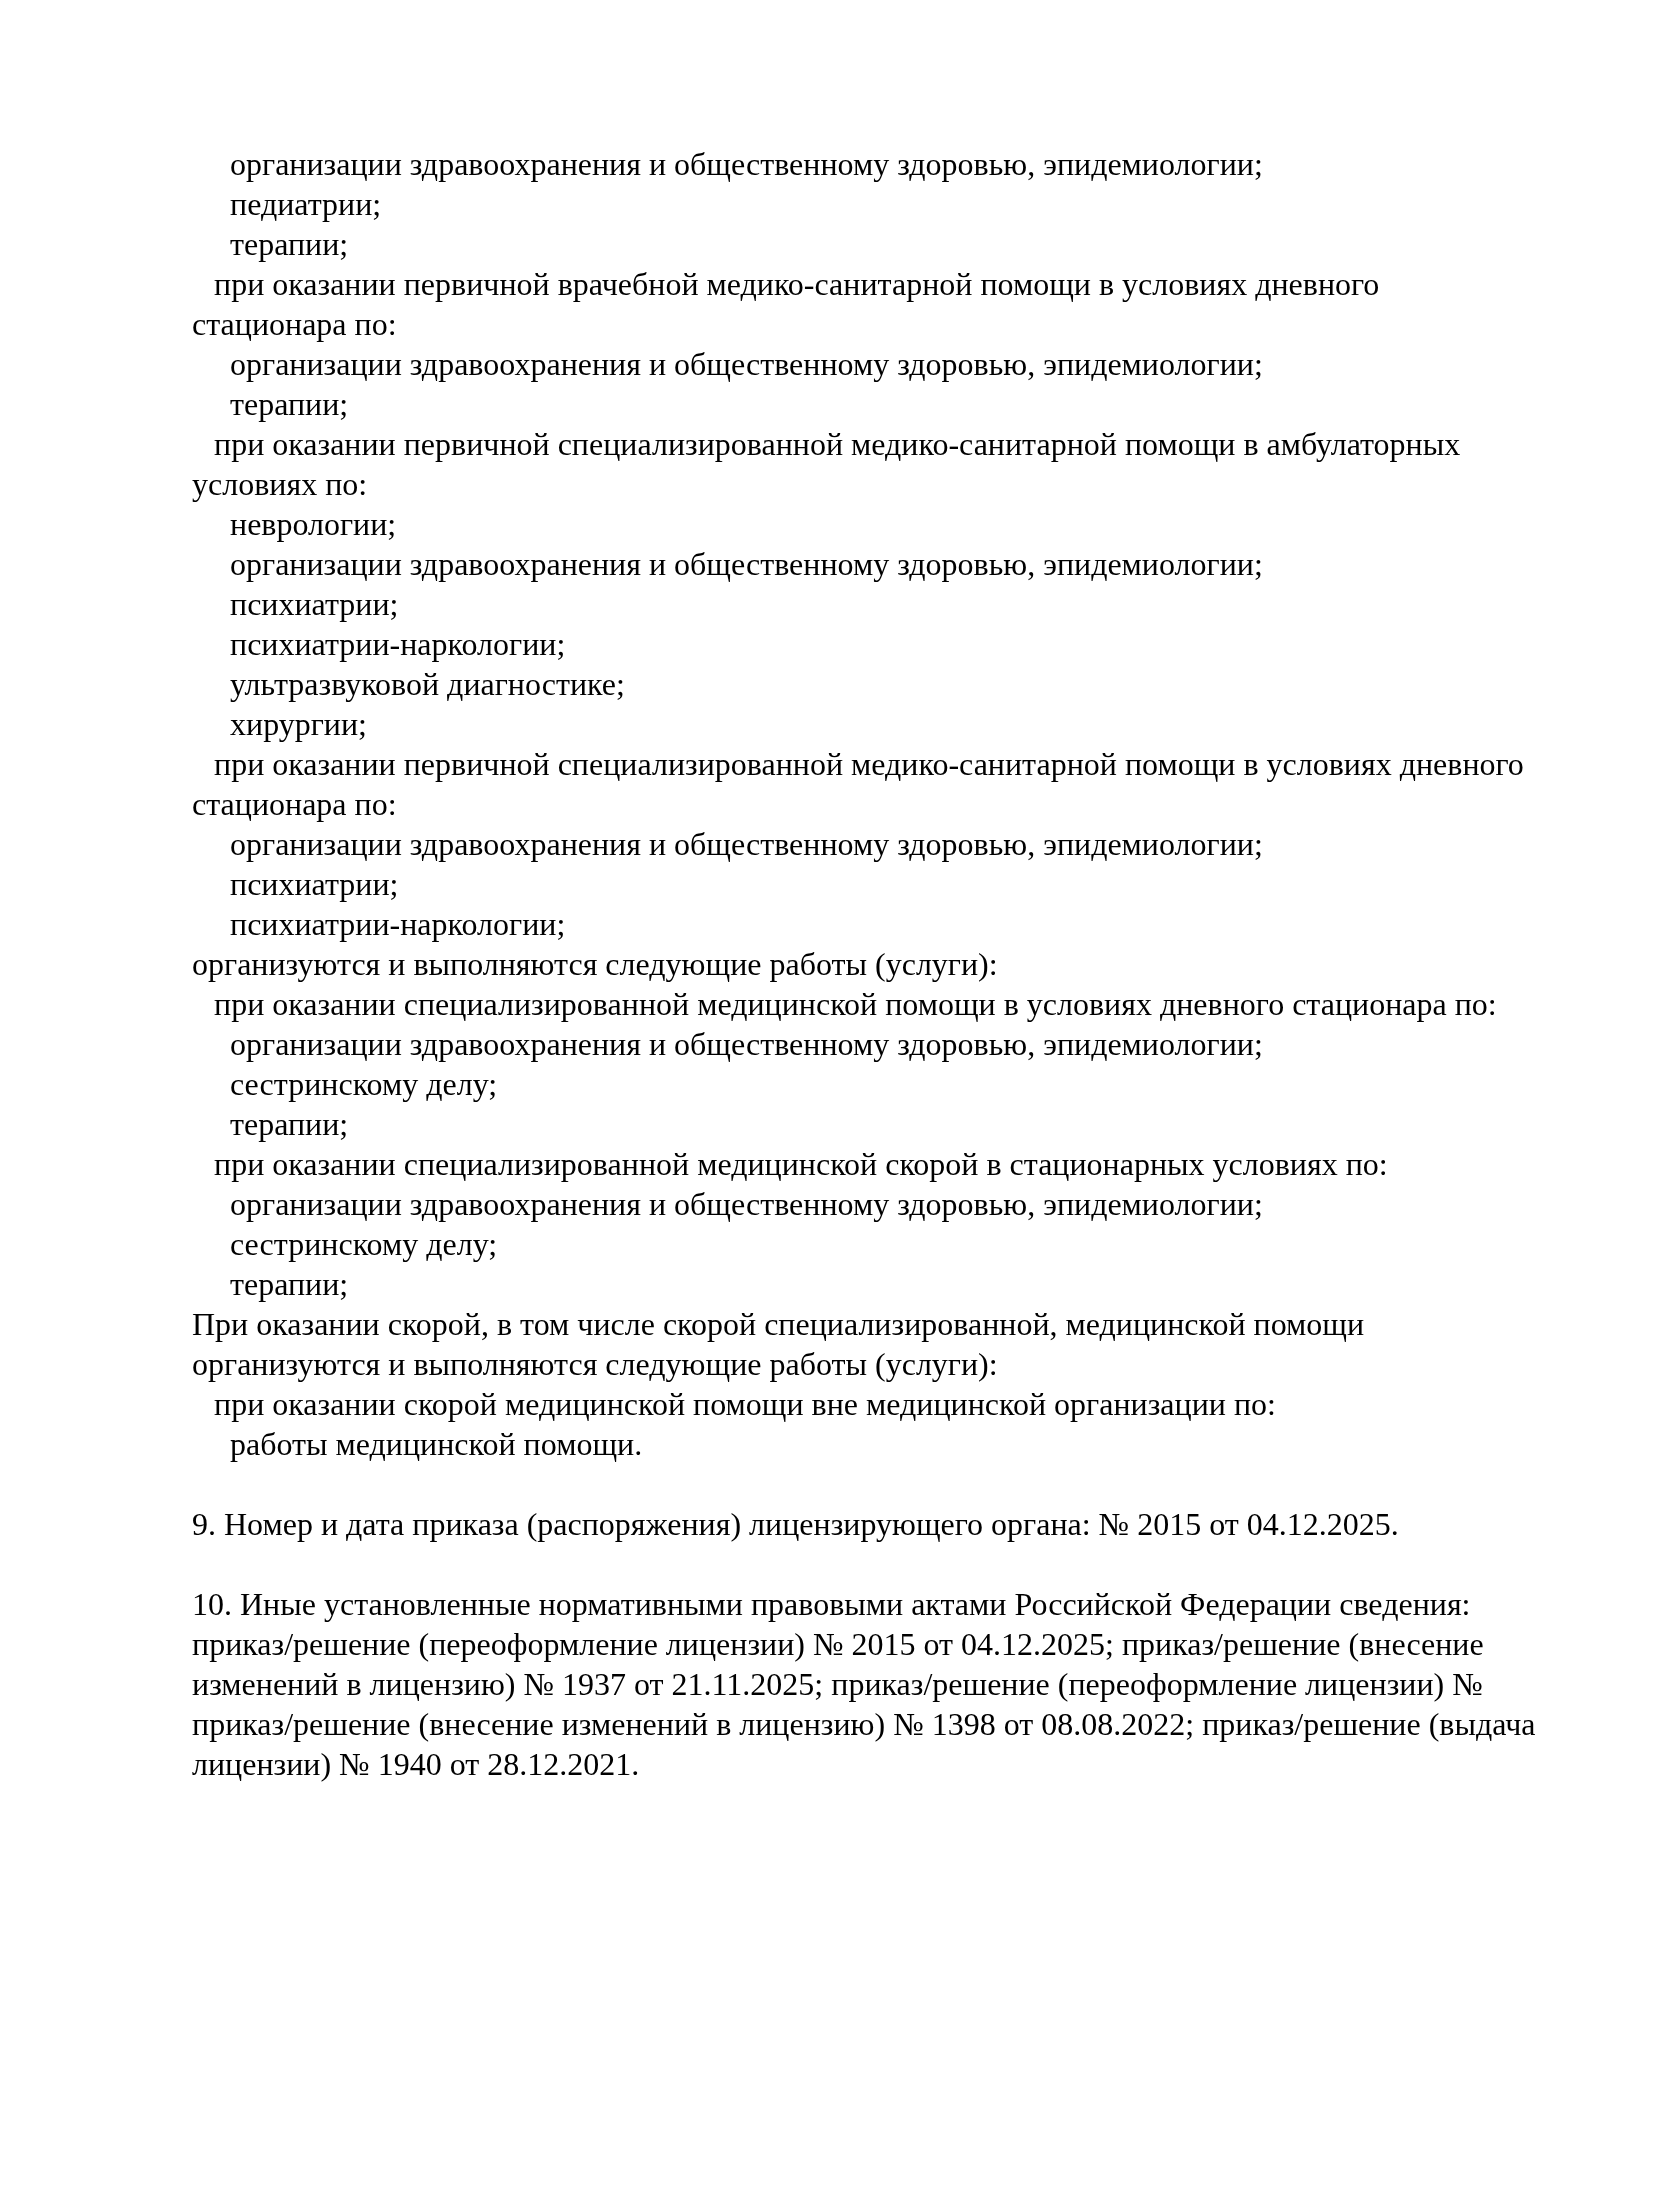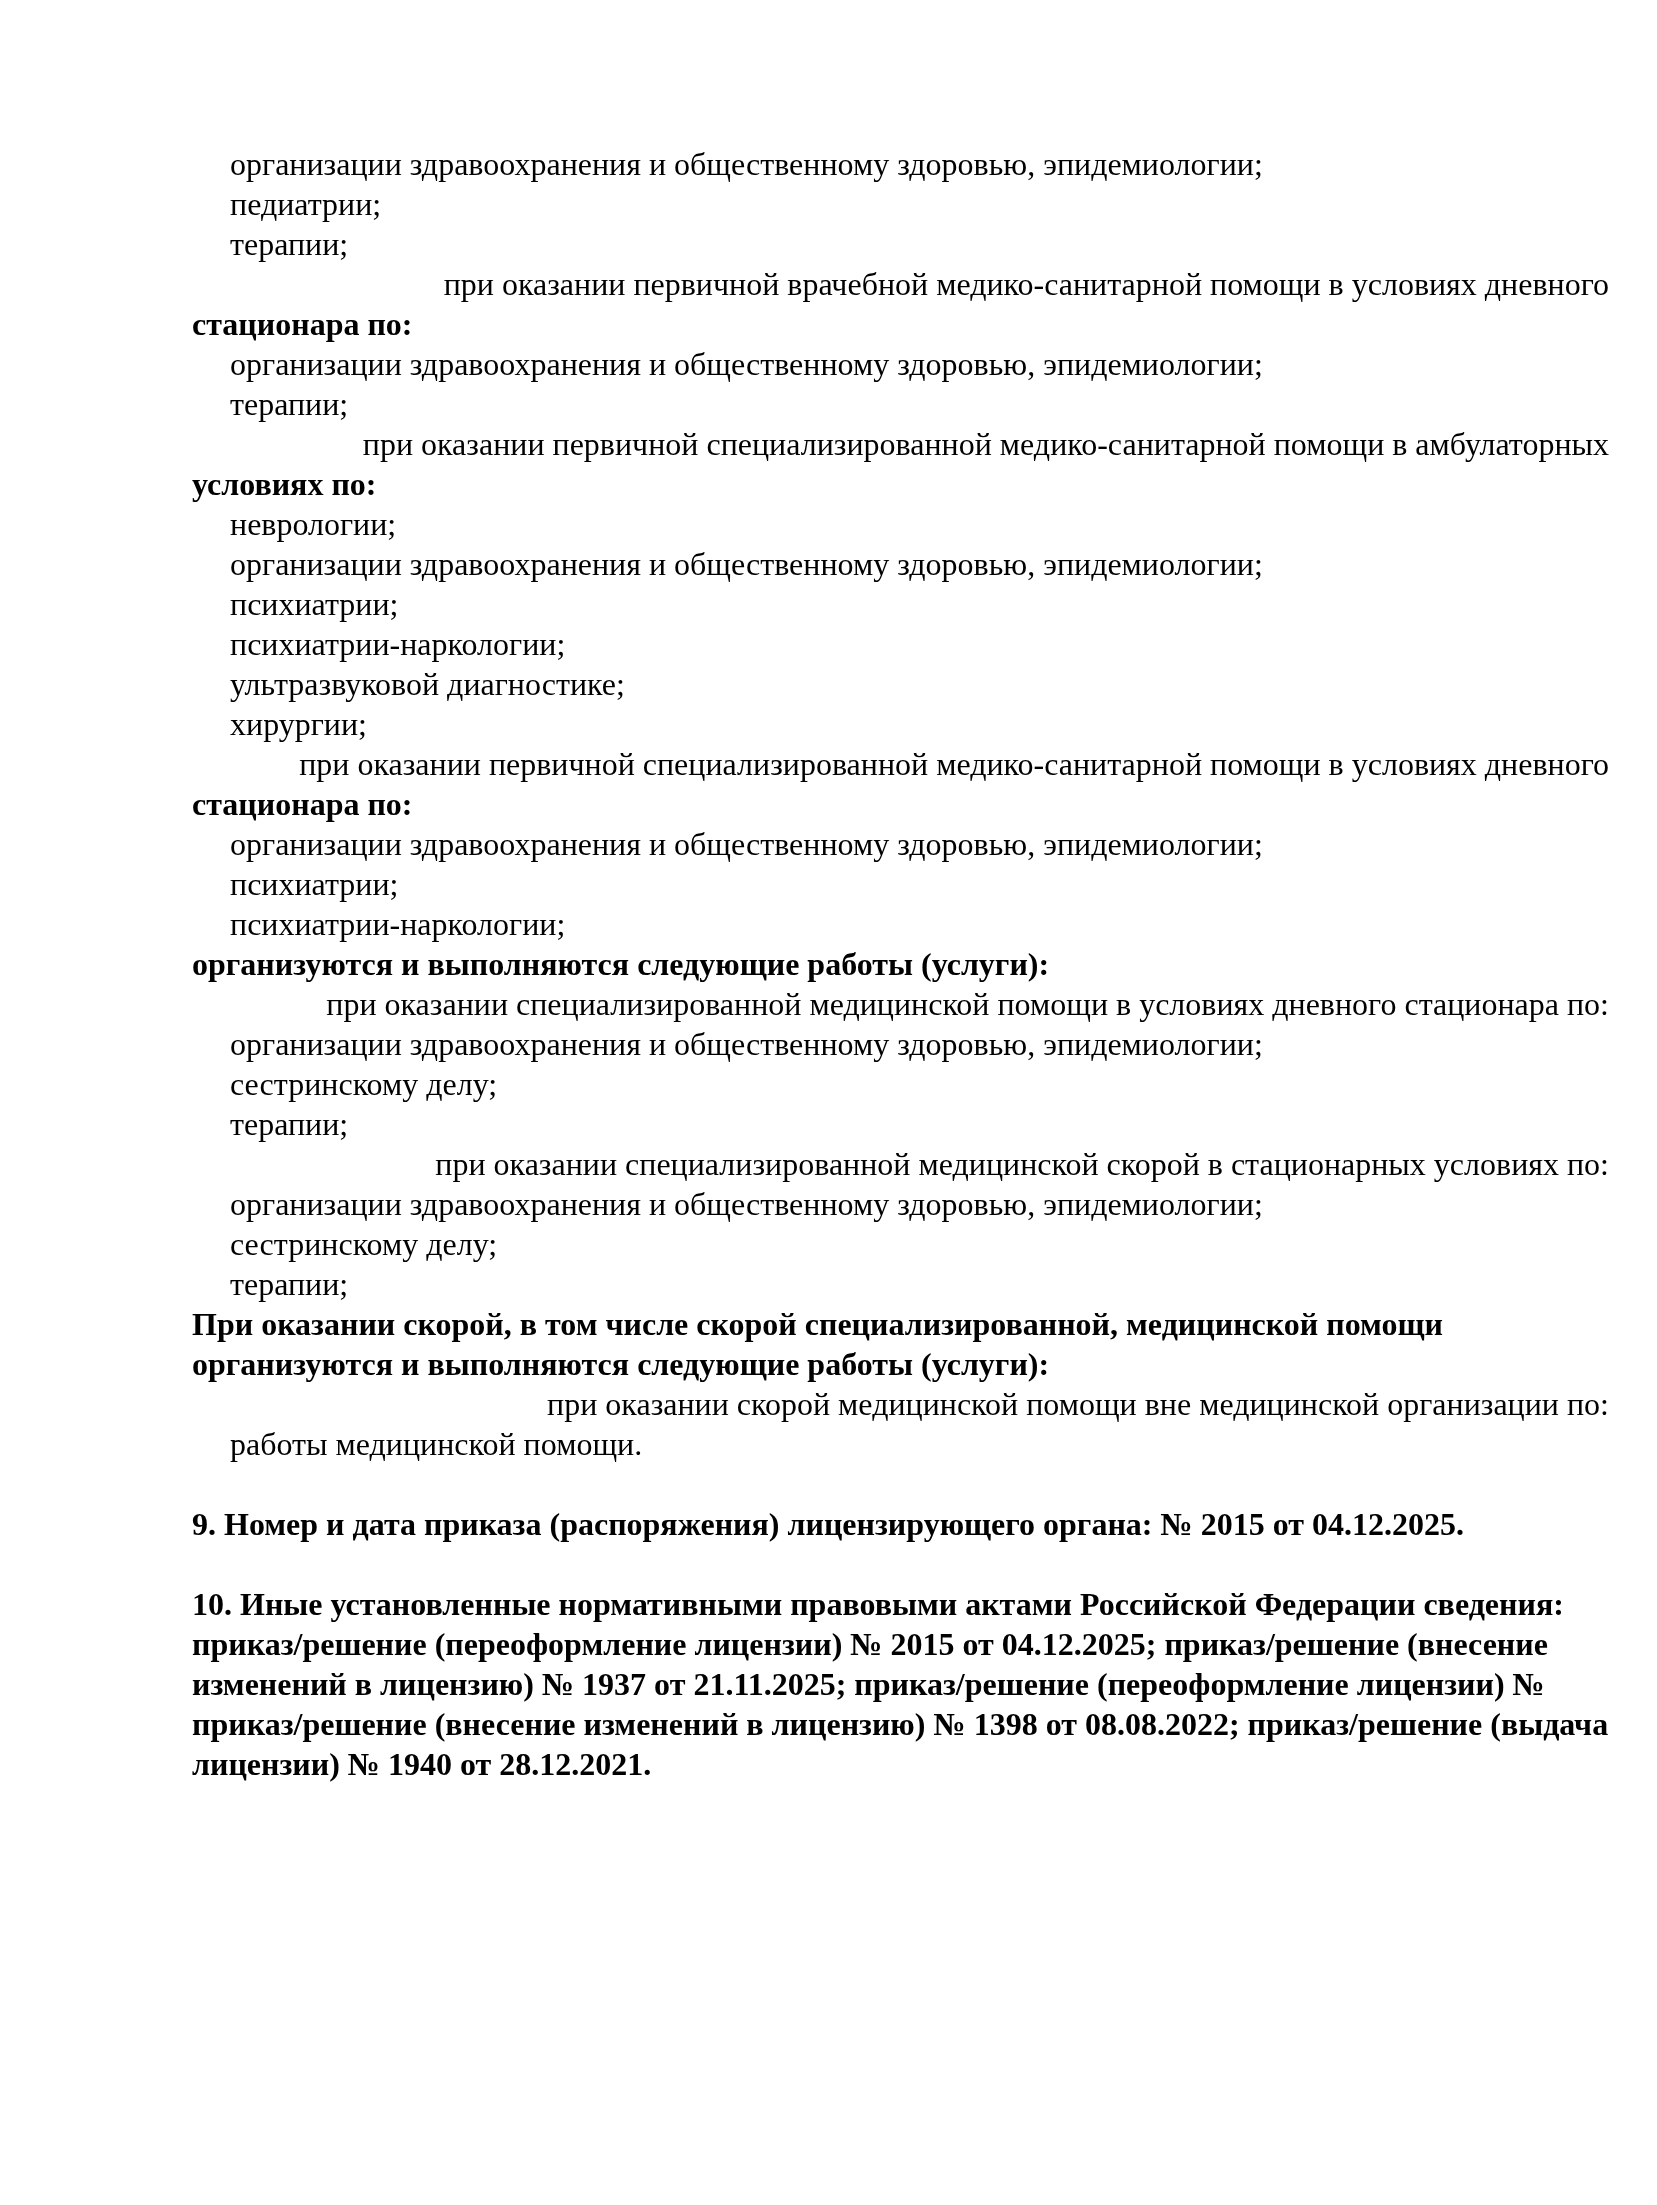--- a/index.html
+++ b/index.html
@@ -22,22 +22,22 @@
     top: 144px;
     width: 1417px;
   }
   .line {
     height: 40px;
     line-height: 40px;
     font-size: 32px;
     white-space: pre;
     letter-spacing: 0;
   }
-  .indent-0 { padding-left: 0; font-weight: bold; }
-  .indent-1 { padding-left: 22px; text-align: right; }
+  .indent-0 { padding-left: 0; }
+  .indent-1 { padding-left: 22px; }
   .indent-2 { padding-left: 38px; }
 </style>
 </head>
 <body>
 
 <div class="page">
   <div class="text-block">
       <div class="line indent-2">организации здравоохранения и общественному здоровью, эпидемиологии;</div>
       <div class="line indent-2">педиатрии;</div>
       <div class="line indent-2">терапии;</div>

